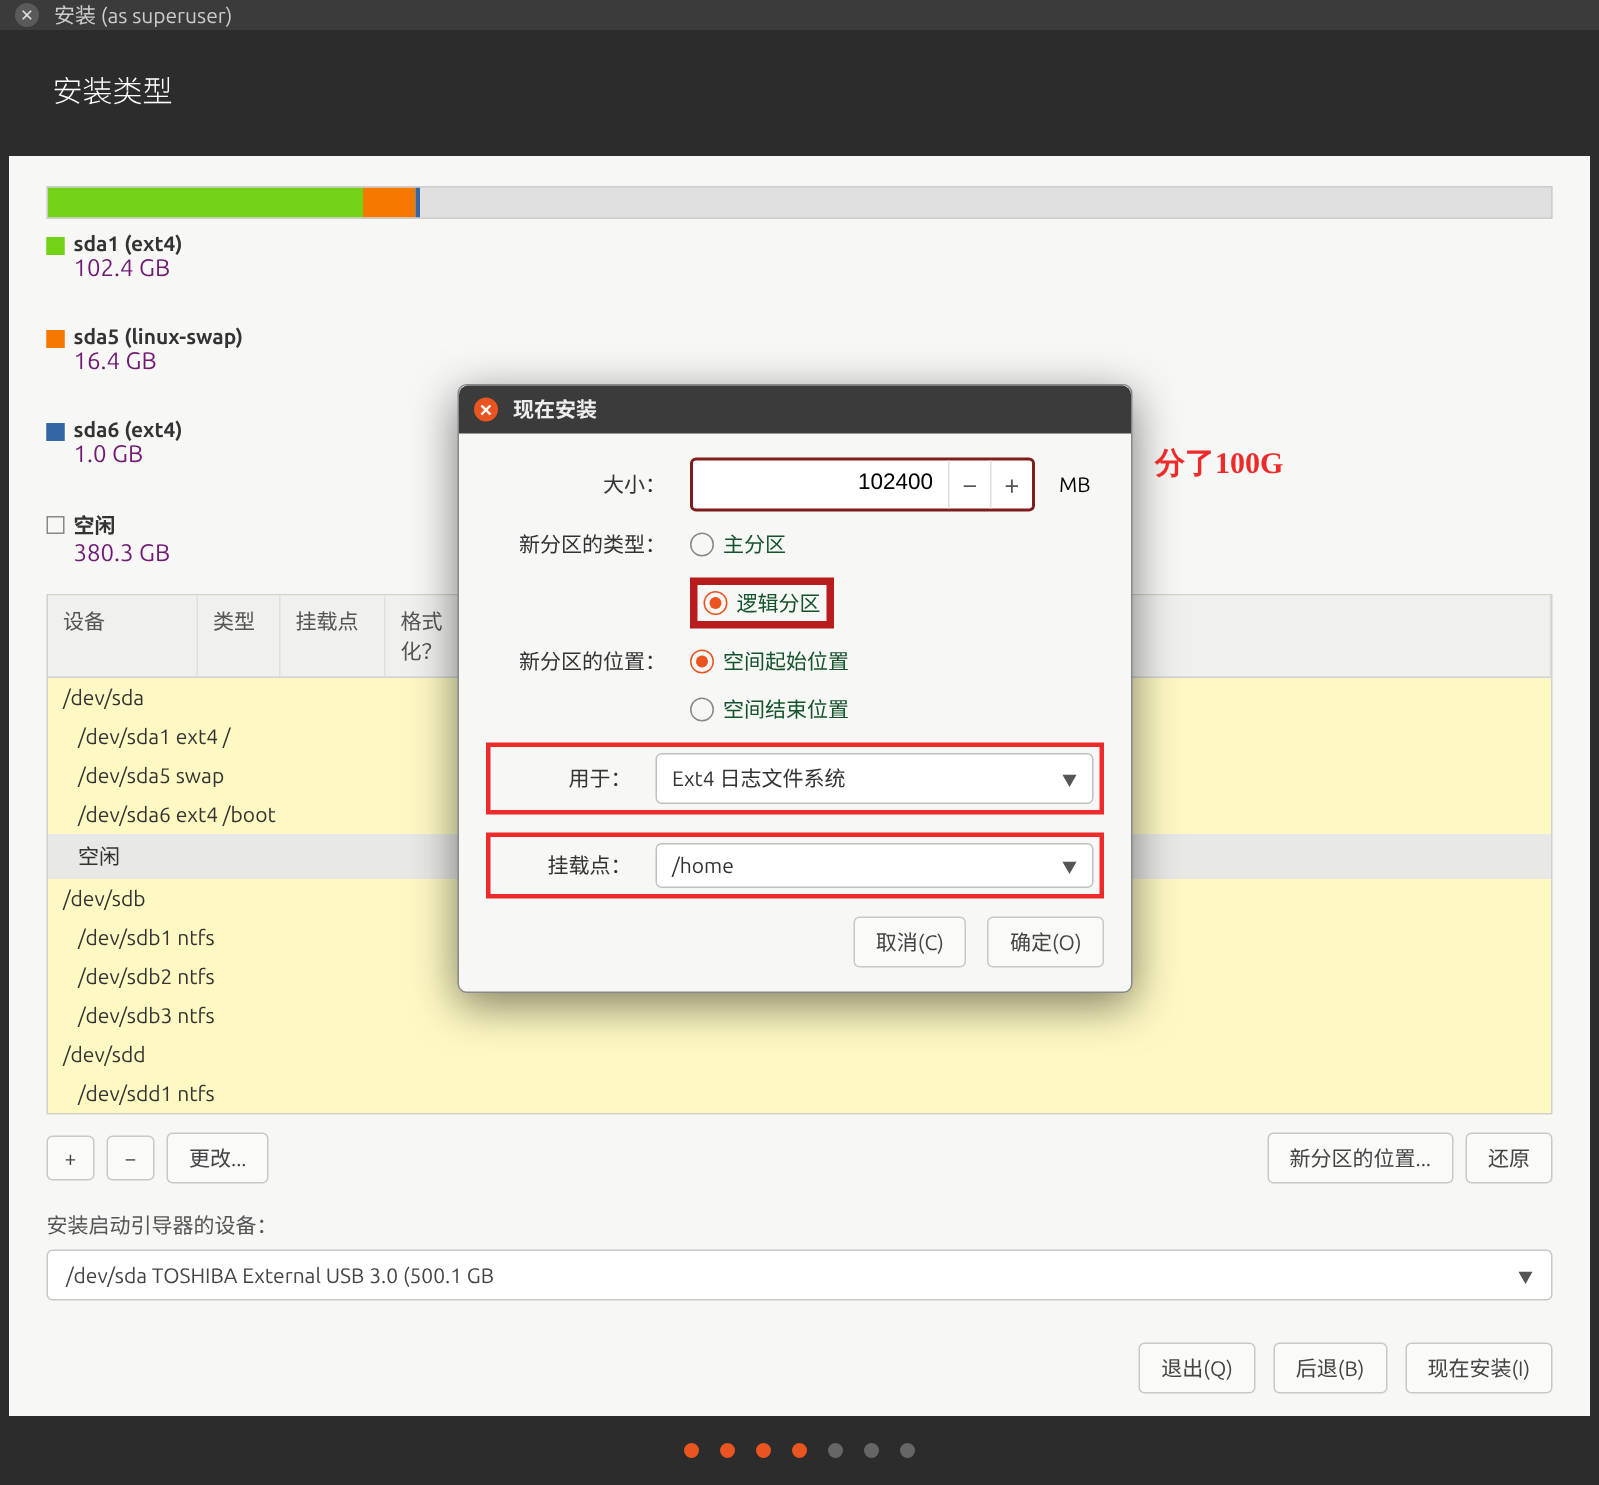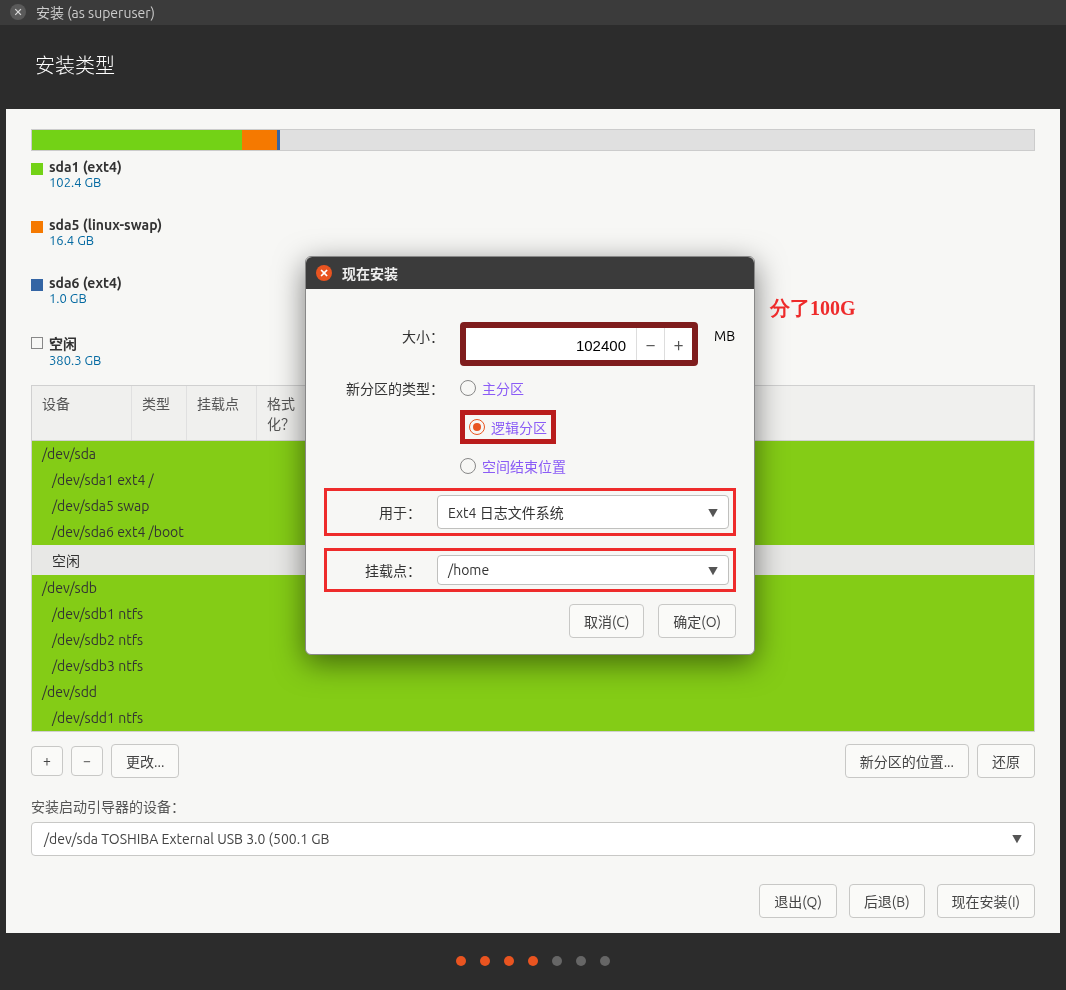--- a/index.html
+++ b/index.html
@@ -60,22 +60,22 @@
 .seg.orange { background: #f57900; }
 .seg.blue { background: #3465a4; }
 .legend { display:flex; gap:28px; margin-bottom:18px; flex-wrap:wrap;flex-direction:column; }
 .legend-item { display:flex; align-items:flex-start; gap:6px; }
 .legend-sq { width:12px; height:12px; margin-top:4px; border:1px solid #888;}
 .legend-sq.green{background:#73d216; border-color:#73d216;}
 .legend-sq.orange{background:#f57900; border-color:#f57900;}
 .legend-sq.blue{background:#3465a4; border-color:#3465a4;}
 .legend-sq.empty{background:transparent;}
 .legend-text .lbl{font-weight:600; color:#333;}
-.legend-text .sz{color:#0369a1; font-size:13px;}
-.table-wrap { border:1px solid #d0d0d0; background:#84cc16; flex:0 0 auto; }
+.legend-text .sz{color:#701a75; font-size:16px;}
+.table-wrap { border:1px solid #d0d0d0; background:#fef9c3; flex:0 0 auto; }
 .thead { display:flex; border-bottom:1px solid #d0d0d0; background:#f0f0ee;}
 .th { padding:7px 10px; color:#555; border-right:1px solid #e0e0e0; font-size:14px;}
 .th.c0{width:100px;} .th.c1{width:55px;} .th.c2{width:70px;} .th.c3{width:75px;}
 .th.c4{width:100px;} .th.c5{width:100px;} .th.c6{flex:1;}
 .tbody { }
 .tr { display:flex; padding:5px 10px; color:#333; }
 .tr.indent { padding-left:20px;}
 .tr.sel { background:#e8e8e6;}
 .toolbar-row { display:flex; gap:8px; margin-top:12px; align-items:center;}
 .btn {
@@ -106,34 +106,34 @@
 }
 .dlg-title{
   background:#3b3b3b; color:#eee; padding:6px 10px; border-radius:6px 6px 0 0;
   display:flex; align-items:center; gap:10px; font-weight:600;
 }
 .dlg-close{width:16px;height:16px;border-radius:50%;background:#e95420;display:flex;align-items:center;justify-content:center;color:#fff;font-size:11px;}
 .dlg-body{ padding:16px 18px 16px; }
 .row{ display:flex; align-items:center; margin-bottom:12px; gap:16px;}
 .row .lbl{ width:120px; text-align:right; color:#333;}
 .spin{
-  display:flex; align-items:flex-end; border:6px solid #7f1d1d; border-radius:4px; background:#fff;margin-top:17px;
+  display:flex; align-items:flex-start; border:2px solid #7f1d1d; border-radius:4px; background:#fff;
 }
 .spin input{
   border:0; outline:0; width:170px; padding:6px 10px; text-align:right; font-size:15px; background:transparent;
 }
 .spin .pm{
   width:28px; text-align:center; border-left:1px solid #ddd; padding:6px 0; color:#555; font-size:18px; cursor:pointer;
 }
 .radio{
   width:16px;height:16px;border-radius:50%;border:1px solid #888;display:inline-flex;align-items:center;justify-content:center;margin-right:6px;
 }
 .radio.on{border-color:#e95420;}
 .radio.on::after{content:"";width:8px;height:8px;border-radius:50%;background:#e95420;}
-.opt{display:flex;align-items:center;color:#8b5cf6;}
+.opt{display:flex;align-items:center;color:#14532d;}
 .hl{border:3px solid #ee2b2b;}
 .hl-inline{border:5px solid #b91c1c; padding:2px 4px;}
 .select{
   border:1px solid #c0c0be; border-radius:4px; background:#fff; padding:6px 10px;
   display:flex; align-items:center; justify-content:space-between; color:#333;
 }
 .dlg-btns{display:flex;justify-content:flex-end;gap:14px;margin-top:10px;}
 .annot{
   position:absolute; color:#ee2b2b; font-weight:700; font-size:20px;
   left:770px; top:295px; z-index:11; font-family:"SimSun",serif;
@@ -275,20 +275,27 @@
       </div>
       <div class="row">
         <div class="lbl"></div>
         <div class="opt hl-inline">
           <span class="radio on"></span>
           <span>逻辑分区</span>
         </div>
       </div>
 
       <div class="row">
+        <div class="lbl">新分区的位置：</div>
+        <div class="opt">
+          <span class="radio on"></span>
+          <span>空间起始位置</span>
+        </div>
+      </div>
+      <div class="row">
         <div class="lbl"></div>
         <div class="opt">
           <span class="radio"></span>
           <span>空间结束位置</span>
         </div>
       </div>
 
       <div class="row hl" style="padding:4px;">
         <div class="lbl" style="width:90px">用于：</div>
         <div class="select" style="flex:1">

